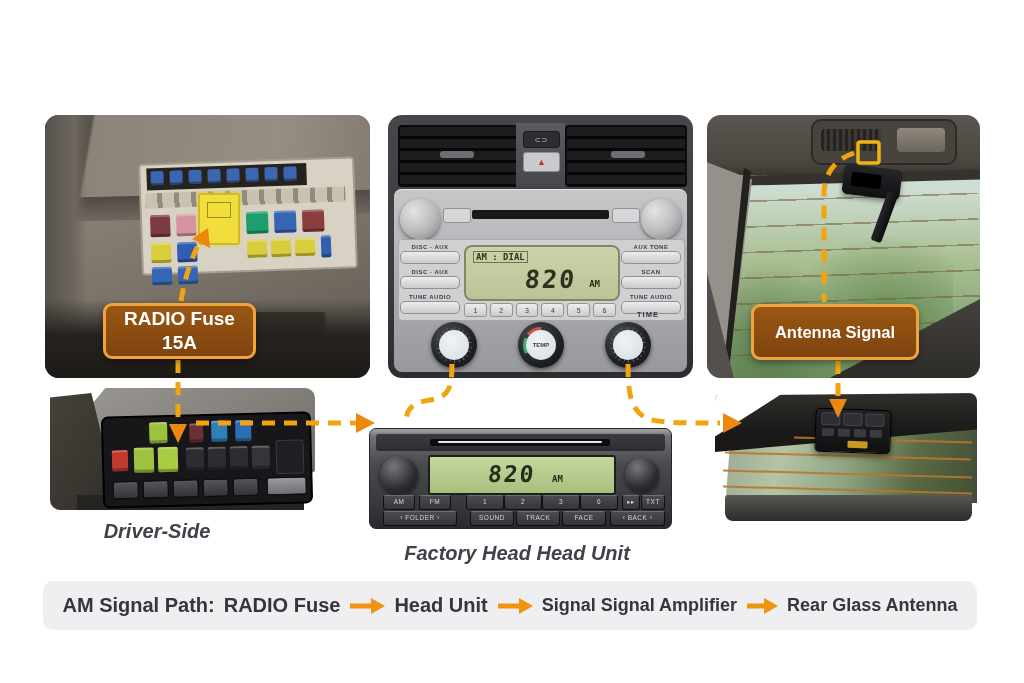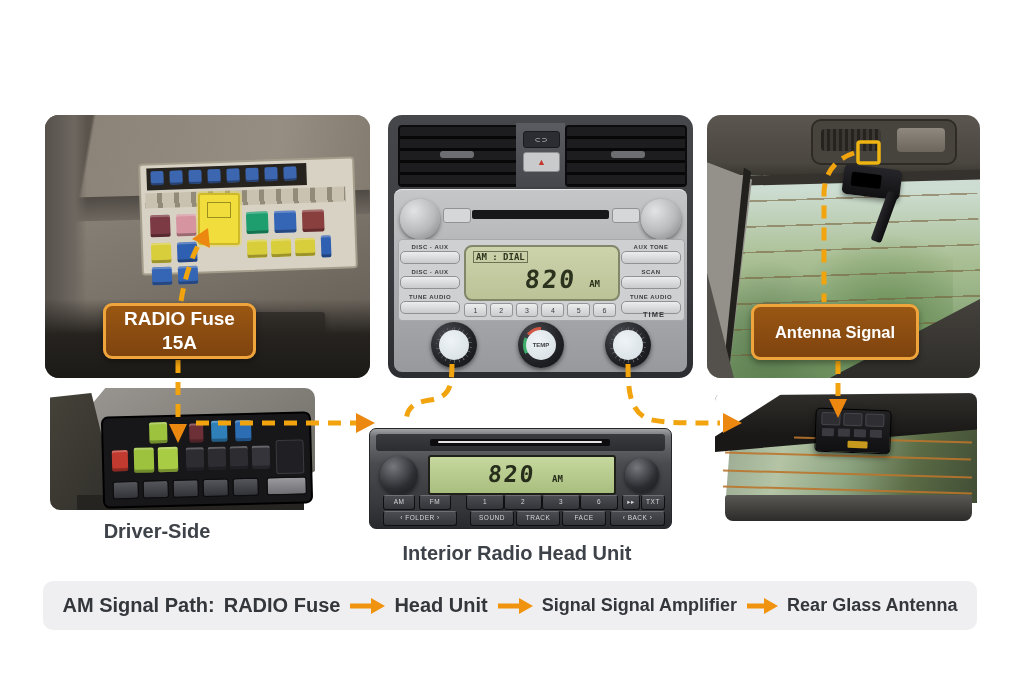--- a/index.html
+++ b/index.html
@@ -43,21 +43,21 @@
   .sb{position:absolute;width:60px;text-align:center;}
   .sb .lbl{display:block;font-size:6px;font-weight:bold;color:#3c3e41;letter-spacing:.5px;white-space:nowrap;}
   .sb .pill{display:block;width:58px;height:11px;margin:1px auto 0;background:linear-gradient(180deg,#ecedef,#c9cacc);border:1px solid #909194;border-radius:5px;}
   .lcd1{left:76px;top:130px;width:152px;height:52px;background:linear-gradient(180deg,#ccd2ab,#bcc397);border:2px solid #83876a;border-radius:8px;}
   .lcd1 .mode{position:absolute;left:7px;top:4px;font-family:"DejaVu Sans Mono",monospace;font-weight:bold;font-size:9px;color:#2e351f;border:1px solid #6d7254;padding:0 2px;}
   .lcd1 .freq{position:absolute;right:42px;top:18px;font-family:"DejaVu Sans Mono",monospace;font-weight:bold;font-size:25px;color:#2b321d;transform:skewX(-6deg);letter-spacing:2px;}
   .lcd1 .band{position:absolute;right:18px;top:32px;font-family:"DejaVu Sans Mono",monospace;font-weight:bold;font-size:9px;color:#2b321d;}
   .presets{left:76px;top:188px;width:152px;height:14px;display:flex;gap:3px;}
   .presets b{flex:1;background:linear-gradient(180deg,#eceded,#cbccce);border:1px solid #939497;border-radius:3px;
              font-size:7px;font-weight:normal;color:#3a3c3f;text-align:center;line-height:13px;}
-  .tm-time{left:255px;top:195px;font-size:7.5px;font-weight:bold;color:#36383b;letter-spacing:1px;}
+  .tm-time{left:249px;top:195px;font-size:7.5px;font-weight:bold;color:#36383b;letter-spacing:1px;}
   .cknob{position:absolute;width:46px;height:46px;border-radius:50%;background:radial-gradient(circle at 35% 30%,#4a4b50,#202125 60%,#121316);box-shadow:0 2px 4px rgba(0,0,0,.5);}
   .cknob .arc{position:absolute;left:5px;top:5px;width:36px;height:36px;border-radius:50%;
               background:conic-gradient(from 240deg,#3fae6a 0 55deg,rgba(0,0,0,0) 55deg 70deg,#d05543 70deg 120deg,rgba(0,0,0,0) 120deg);}
   .cknob .tick{position:absolute;left:5px;top:5px;width:36px;height:36px;border-radius:50%;
                background:repeating-conic-gradient(#5a5c60 0 3deg,rgba(0,0,0,0) 3deg 16deg);}
   .cknob .face{position:absolute;left:8px;top:8px;width:30px;height:30px;border-radius:50%;background:radial-gradient(circle at 40% 35%,#eef3f6,#d4dde2);
                font-size:6px;color:#3c3e41;text-align:center;line-height:30px;font-weight:bold;}
 
   
   .tr{left:707px;top:115px;width:273px;height:263px;background:linear-gradient(180deg,#d3dcd8 0%,#cdddd2 28%,#aabf94 55%,#8aa87a 78%,#6f9160);}
@@ -120,21 +120,21 @@
   .br-amp .tag{position:absolute;left:32px;bottom:4px;width:20px;height:7px;background:#c79a1e;border-radius:1px;}
 
   
   .callout{position:absolute;z-index:7;background:linear-gradient(180deg,#9a5713,#7e430e);border:3px solid #f0a43c;border-radius:9px;
            color:#ffffff;font-weight:bold;text-align:center;box-shadow:0 3px 6px rgba(0,0,0,.35);
            display:flex;flex-direction:column;justify-content:center;line-height:1.25;}
   .co-fuse{left:103px;top:303px;width:147px;height:50px;font-size:19px;}
   .co-amp{left:751px;top:304px;width:162px;height:50px;font-size:16.5px;}
 
   
-  .caption{position:absolute;color:#3e4249;font-weight:bold;font-size:20px;text-align:center;line-height:1.35;}
+  .caption{position:absolute;color:#3e4249;font-weight:bold;font-size:20px;text-align:center;line-height:1.35;font-style:italic;}
 
   
   .bar{left:43px;top:581px;width:934px;height:49px;background:#efeff1;border-radius:10px;z-index:6;
        display:flex;align-items:center;justify-content:center;gap:9px;color:#33363b;font-weight:bold;white-space:nowrap;}
   .bar .big{font-size:20px;}
   .bar .small{font-size:18px;}
   .bararrow{flex:0 0 auto;}
 
   svg.overlay{position:absolute;left:0;top:0;z-index:5;pointer-events:none;}
 </style>
@@ -364,21 +364,21 @@
     <span>15A</span>
   </div>
   <div class="callout co-amp">
     <span>Antenna Signal</span>
   </div>
 
   <div class="caption" style="left:27px;top:518px;width:260px;">
     <span>Driver-Side</span><br>
   </div>
   <div class="caption" style="left:342px;top:540px;width:350px;">
-    <span>Interior Radio Head Unit</span>
+    <span>Factory Head Head Unit</span>
   </div>
 
   <div class="abs bar">
     <span class="big">AM Signal Path:</span>
     <span class="big">RADIO Fuse</span>
     <svg class="bararrow" width="36" height="16" viewBox="0 0 36 16">
       <rect x="1" y="5.5" width="21" height="5" fill="#F0930F"></rect>
         <polygon points="22,0 36,8 22,16" fill="#F0930F"></polygon>
     </svg>
     <span class="big">Head Unit</span>

